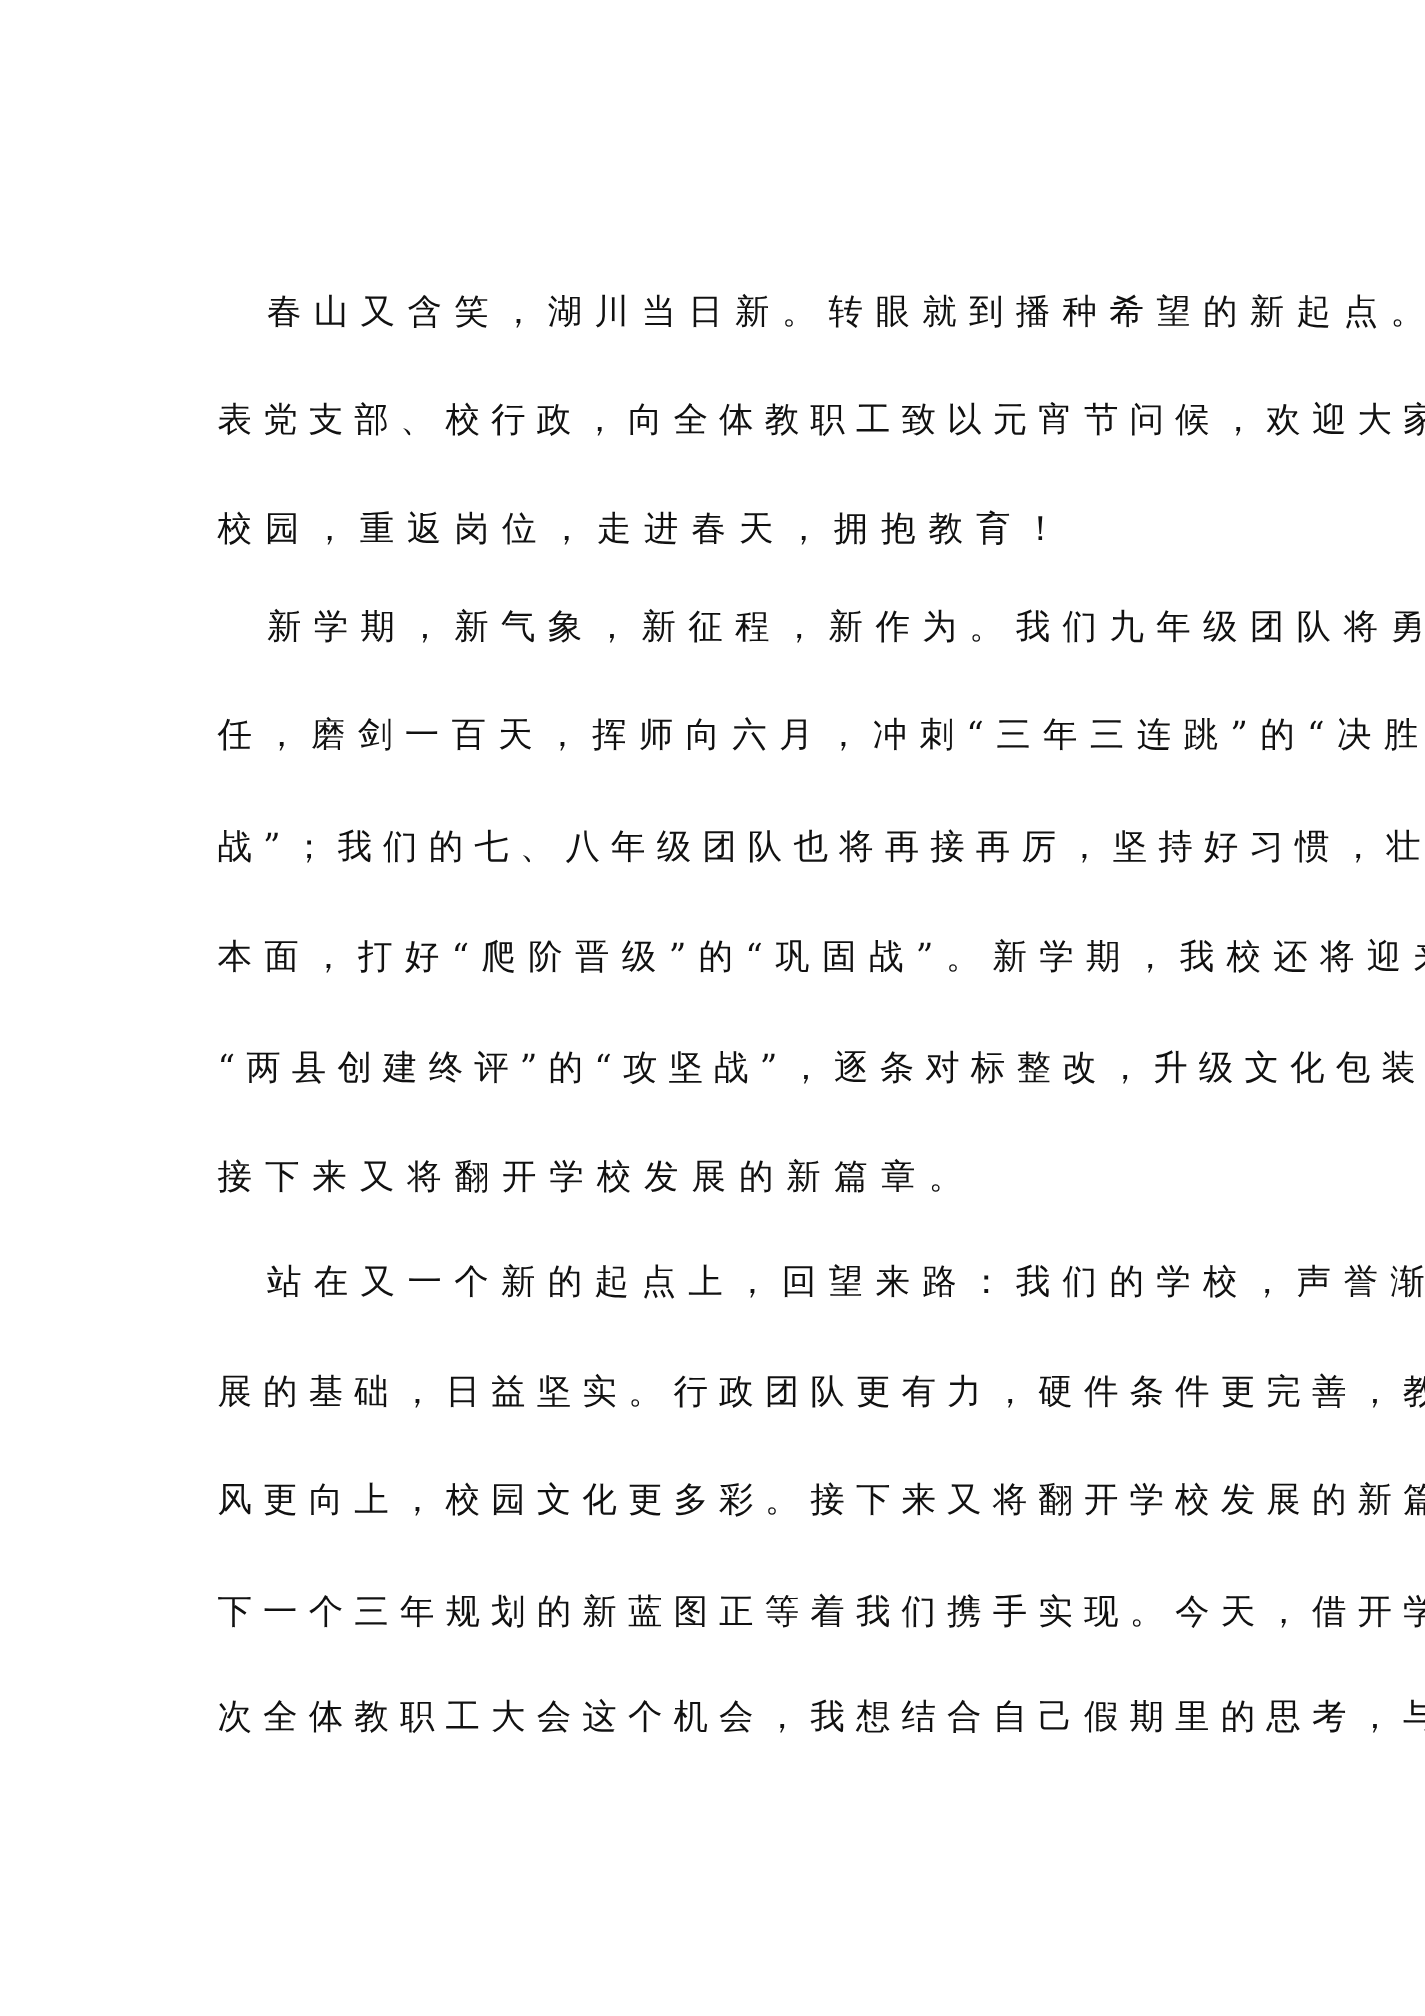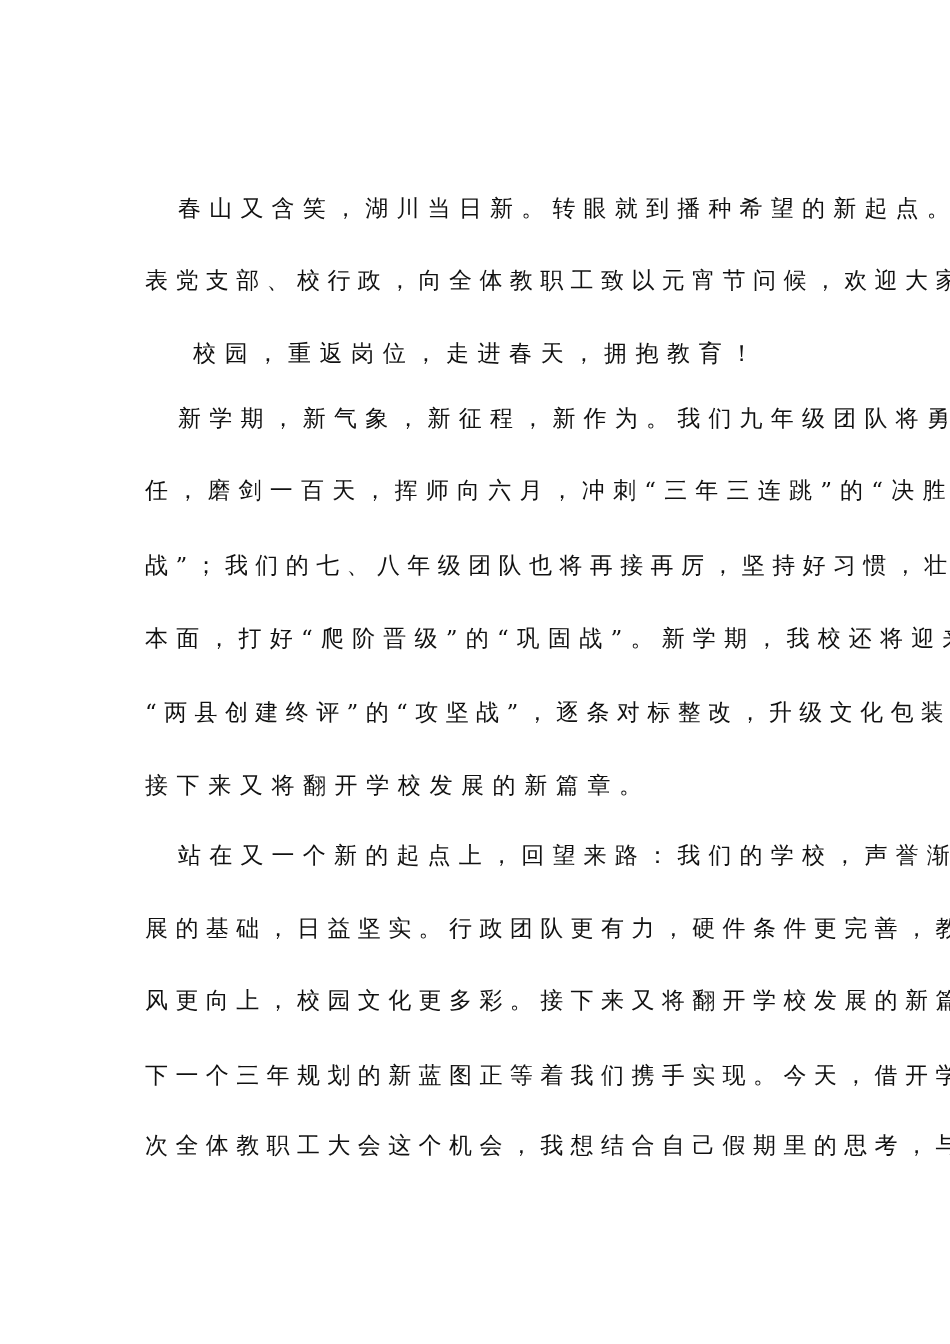--- a/index.html
+++ b/index.html
@@ -39,21 +39,21 @@
     }
   </style>
 </head>
 <body>
 
 <div class="page">
 
   <div>
     <div class="line indent" style="top:193px; letter-spacing:8.2px;">春山又含笑，湖川当日新。转眼就到播种希望的新起点。我谨代</div>
     <div class="line" style="top:265px; letter-spacing:7.4px;">表党支部、校行政，向全体教职工致以元宵节问候，欢迎大家回到</div>
-    <div class="line" style="top:338px;text-align:center;">校园，重返岗位，走进春天，拥抱教育！</div>
+    <div class="line" style="top:338px;">校园，重返岗位，走进春天，拥抱教育！</div>
   </div>
 
   <div>
     <div class="line indent" style="top:403px; letter-spacing:8.2px;">新学期，新气象，新征程，新作为。我们九年级团队将勇担重</div>
     <div class="line" style="top:475px; letter-spacing:8.2px;text-align:right;">任，磨剑一百天，挥师向六月，冲刺“三年三连跳”的“决胜</div>
     <div class="line" style="top:550px; letter-spacing:7.4px;">战”；我们的七、八年级团队也将再接再厉，坚持好习惯，壮大基</div>
     <div class="line" style="top:623px; letter-spacing:8.2px;">本面，打好“爬阶晋级”的“巩固战”。新学期，我校还将迎来</div>
     <div class="line" style="top:697px; letter-spacing:7.4px;">“两县创建终评”的“攻坚战”，逐条对标整改，升级文化包装，</div>
     <div class="line" style="top:770px;">接下来又将翻开学校发展的新篇章。</div>
   </div>

